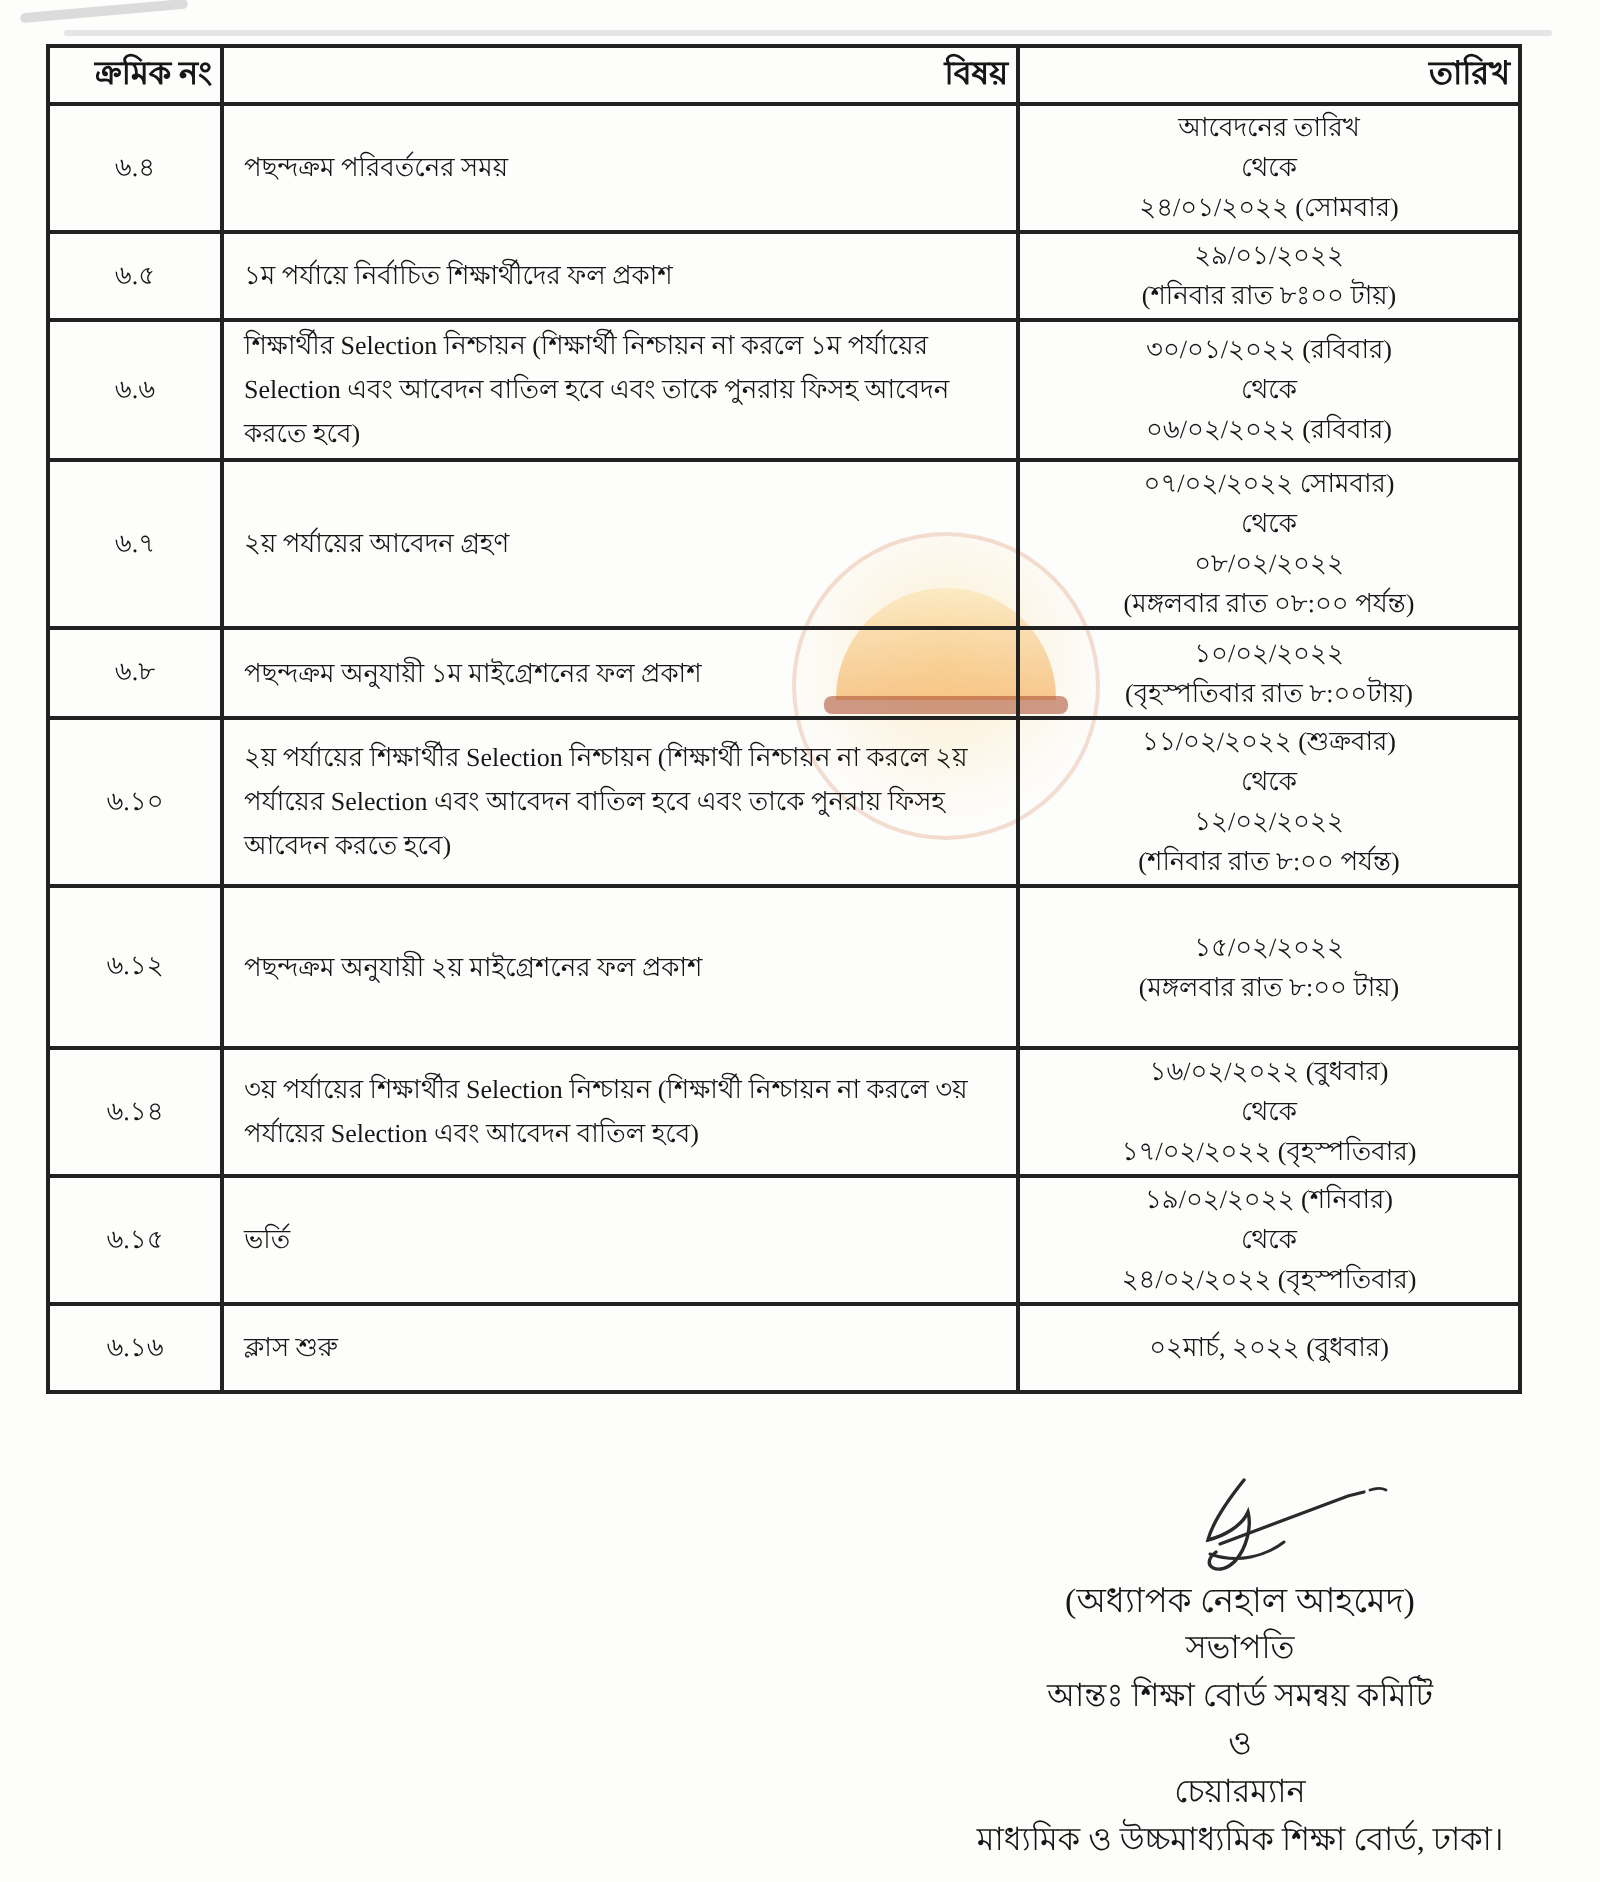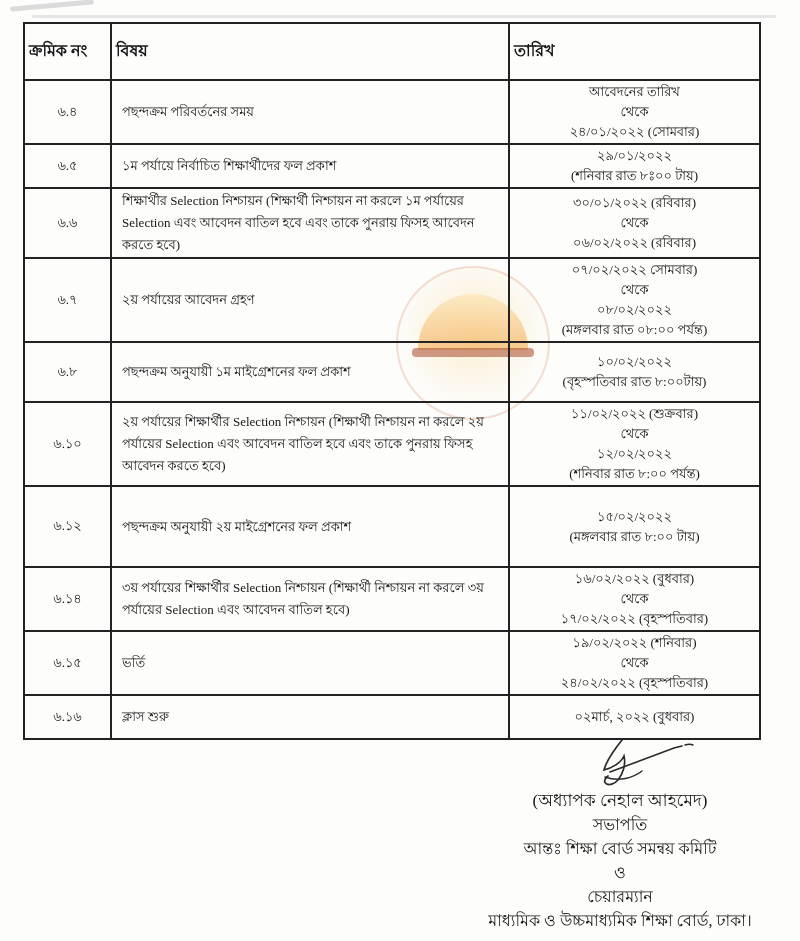--- a/index.html
+++ b/index.html
@@ -52,31 +52,31 @@
     border-collapse:collapse;table-layout:fixed;
     background:transparent;
   }
   .schedule th,.schedule td{
     border:2px solid #222;
     padding:1px 2px;
     vertical-align:middle;
     font-size:13px;
   }
   .schedule thead tr{height:26px;}
-  .schedule th{font-weight:bold;font-size:16px;text-align:left;padding:14px 4px;}
+  .schedule th{font-weight:bold;font-size:16px;text-align:right;padding:0 4px;}
   td.c-serial{text-align:center;}
   td.c-subject{text-align:left;padding-left:10px;padding-right:8px;line-height:22px;}
   td.c-date{text-align:center;}
   .date-line{line-height:20px;text-align:center;}
 
   #rows tr:nth-child(1){height:62px;}
   #rows tr:nth-child(2){height:43px;}
   #rows tr:nth-child(3){height:65px;}
   #rows tr:nth-child(4){height:82px;}
-  #rows tr:nth-child(5){height:60px;}
+  #rows tr:nth-child(5){height:45px;}
   #rows tr:nth-child(6){height:40px;}
   #rows tr:nth-child(7){height:81px;}
   #rows tr:nth-child(8){height:22px;}
   #rows tr:nth-child(9){height:41px;}
   #rows tr:nth-child(10){height:44px;}
   #rows tr:nth-child(11){height:62px;}
   #rows tr:nth-child(12){height:64px;}
   #rows tr:nth-child(13){height:24px;}
 
   

